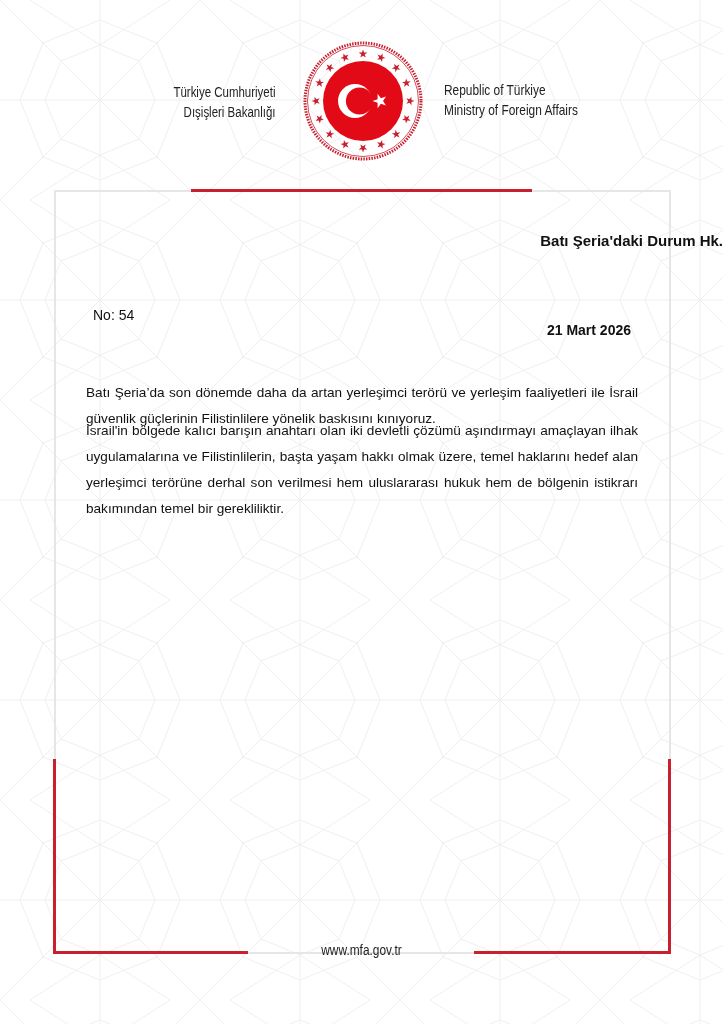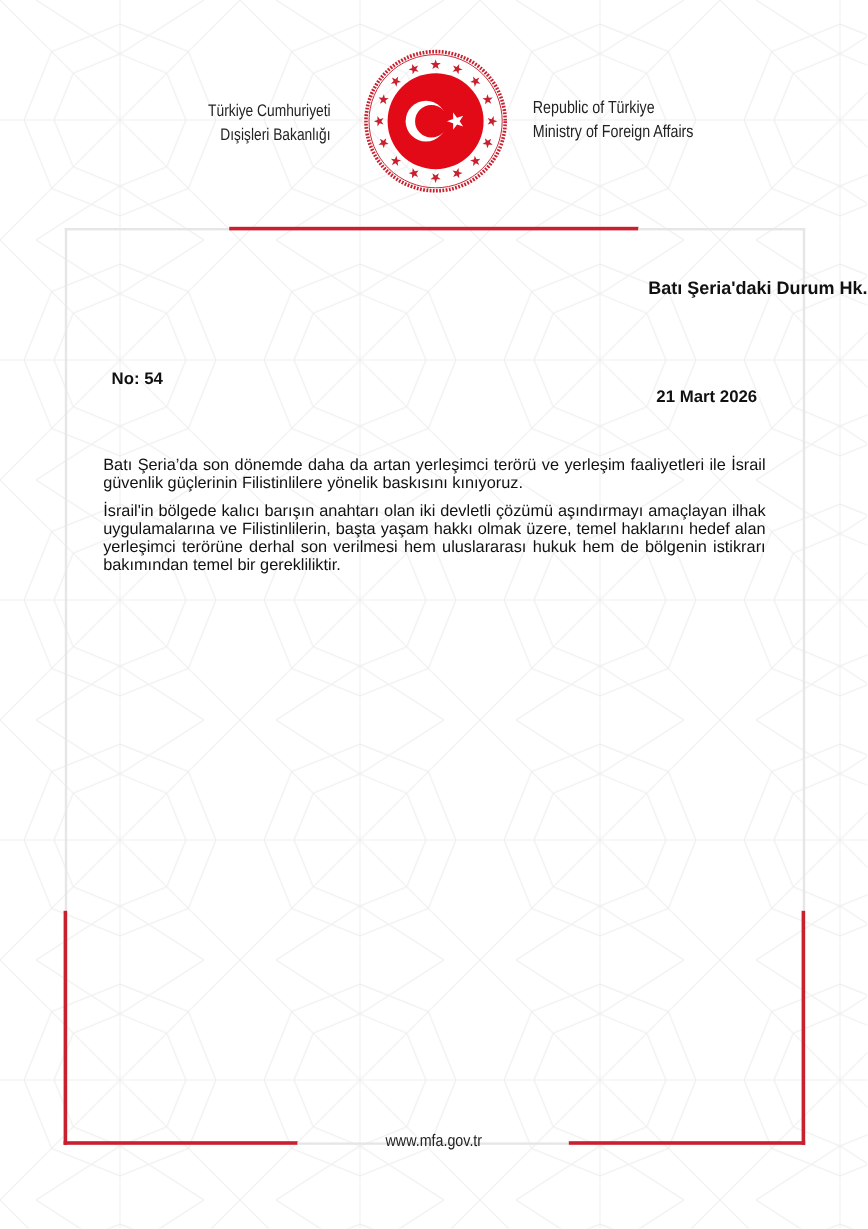--- a/index.html
+++ b/index.html
@@ -7,23 +7,23 @@
          font-family:"Liberation Sans", sans-serif; color:#111; }
   .bg-pattern { position:absolute; left:0; top:0; width:723px; height:1024px; }
   .header-left { position:absolute; right:448px; top:82px; text-align:right; font-size:14px; line-height:20px;
                  color:#222; transform:scaleX(0.82); transform-origin:right center; white-space:nowrap; }
   .header-right { position:absolute; left:444px; top:80px; text-align:left; font-size:14.5px; line-height:20px;
                   color:#222; transform:scaleX(0.82); transform-origin:left center; white-space:nowrap; }
   .logo { position:absolute; left:302px; top:40px; width:122px; height:122px; }
   .frame-gray { position:absolute; background:#e6e6e6; }
   .frame-red { position:absolute; background:#c8202f; }
   .title { position:absolute; left:0; width:723px; top:232px; text-align:right; font-weight:bold; font-size:15px; }
-  .docno { position:absolute; left:93px; top:307px; font-weight:bold; font-size:14px; }
+  .docno { position:absolute; left:93px; top:307px; font-weight:normal; font-size:14px; }
   .docdate { position:absolute; right:92px; top:322px; font-weight:bold; font-size:14px;margin-left:12px; }
-  .body-text { position:absolute; left:86px; width:552px; font-size:13.6px; line-height:15px; text-align:justify; }
+  .body-text { position:absolute; left:86px; width:552px; font-size:13.6px; line-height:26px; text-align:justify; }
   .p1 { top:380px; }
   .p2 { top:418px; }
   .footer-url { position:absolute; left:0; width:723px; top:942px; text-align:center; font-size:14px; color:#222;
                 transform:scaleX(0.85); transform-origin:center; }
 </style>
 </head>
 <body>
 
 <svg class="bg-pattern" viewBox="0 0 723 1024" xmlns="http://www.w3.org/2000/svg">
   <defs>

